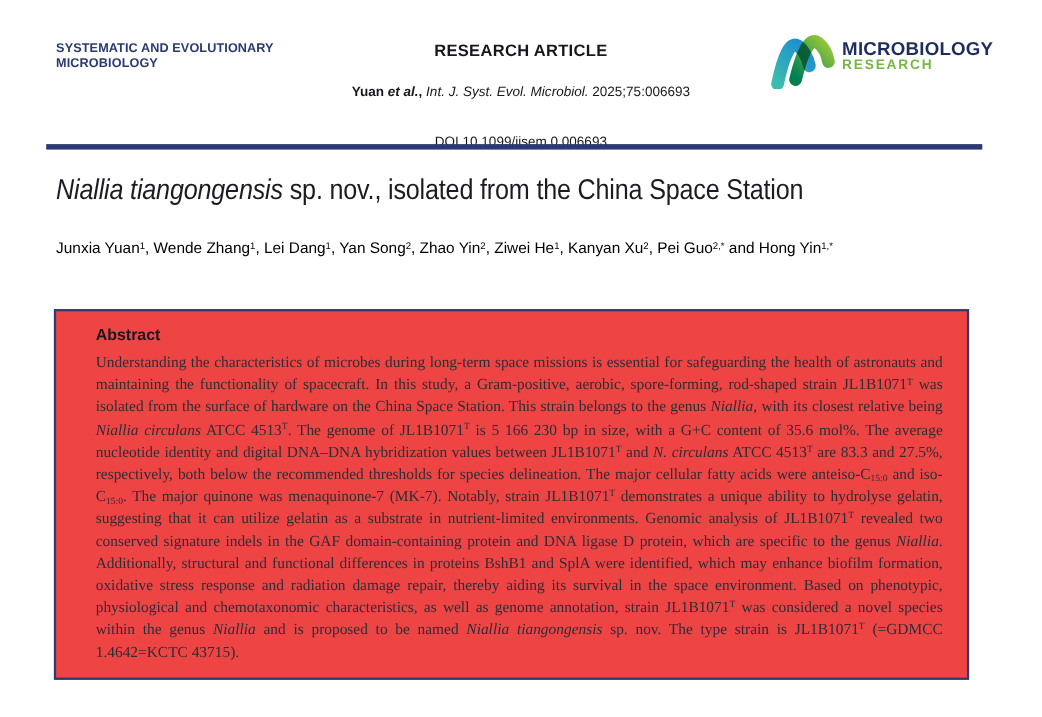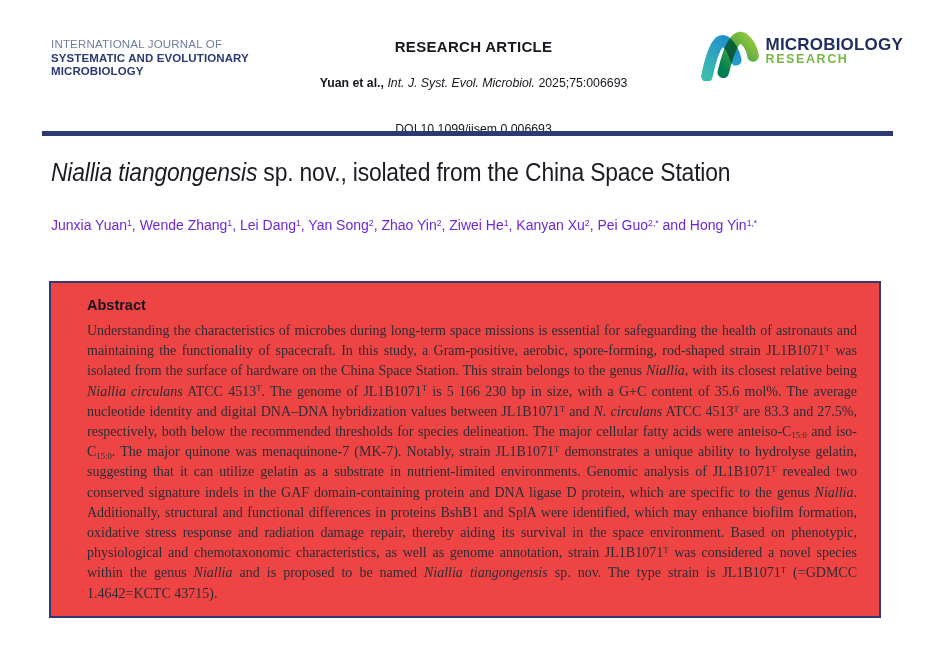--- a/index.html
+++ b/index.html
@@ -20,44 +20,43 @@
   .society .soc-text{margin-left:7px;margin-top:8px;line-height:15px;}
   .soc-name{font-size:17px;font-weight:700;color:#1e2d5c;letter-spacing:.2px;}
   .soc-sub{font-size:12.5px;font-weight:700;color:#76b843;letter-spacing:1.6px;}
   .header-rule{position:absolute;left:42px;top:131px;width:851px;height:5px;background:#2d3a72;}
   
   .title{
     position:absolute;left:51px;top:157px;margin:0;font-size:26px;font-weight:400;
     color:#1b1b24;white-space:nowrap;transform:scaleX(.88);transform-origin:left top;
     letter-spacing:-.2px;
   }
-  .authors{position:absolute;left:51px;top:217px;font-size:14px;color:#6d28d9;white-space:nowrap;}
+  .authors{position:absolute;left:51px;top:217px;font-size:14px;color:#000000;white-space:nowrap;}
   
   .abstract-box{
     position:absolute;left:49px;top:281px;width:832px;min-height:334px;box-sizing:border-box;
     border:2px solid #2e3a74;padding:14px 22px 12px 36px;background:#ef4444;
   }
   .abstract-box h2{margin:0 0 8px 0;font-size:14.5px;font-weight:700;color:#17171f;}
   .abstract-body{
     margin:0;font-size:14px;line-height:20.2px;text-align:justify;color:#2d2d36;font-family:Liberation Serif, serif;
   }
   
   .s-i{font-style:italic;}
   .s-b{font-weight:700;}
-  .s-bi{font-weight:700;}
+  .s-bi{font-weight:700;font-style:italic;}
   .s-sup{font-size:.62em;position:relative;top:-.48em;line-height:0;}
   .s-sub{font-size:.62em;position:relative;top:.28em;line-height:0;}
 </style>
 </head>
 <body>
 
 <div class="page">
 
   <div class="masthead">
-    <div class="m-light">INTERNATIONAL JOURNAL OF</div>
     <div class="m-bold">SYSTEMATIC AND EVOLUTIONARY</div>
     <div class="m-bold">MICROBIOLOGY</div>
   </div>
 
   <div class="center-head">
     <div class="article-type">RESEARCH ARTICLE</div>
     <div class="citation"><span class="s-b">Yuan </span><span class="s-bi">et al.</span><span class="s-b">, </span><span class="s-i">Int. J. Syst. Evol. Microbiol. </span><span>2025;75:006693</span></div>
     <div class="doi">DOI 10.1099/ijsem.0.006693</div>
   </div>
 

